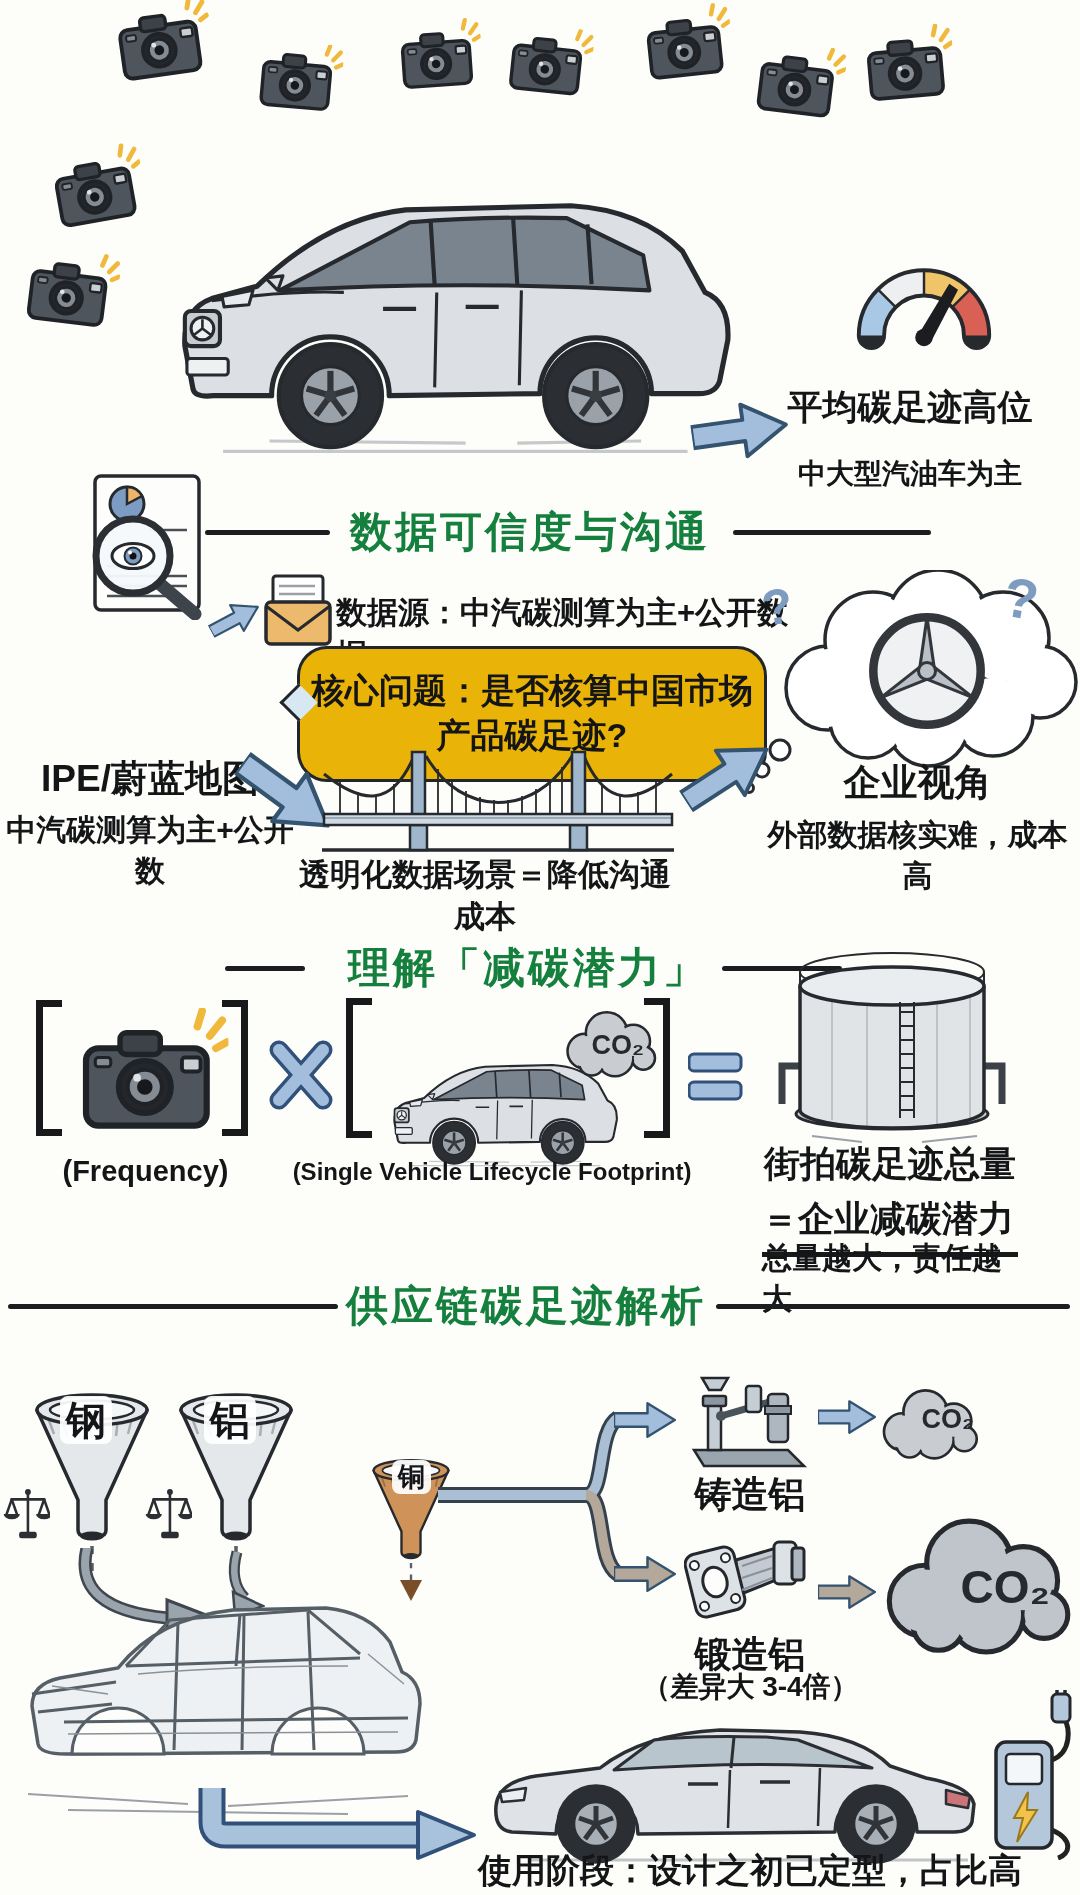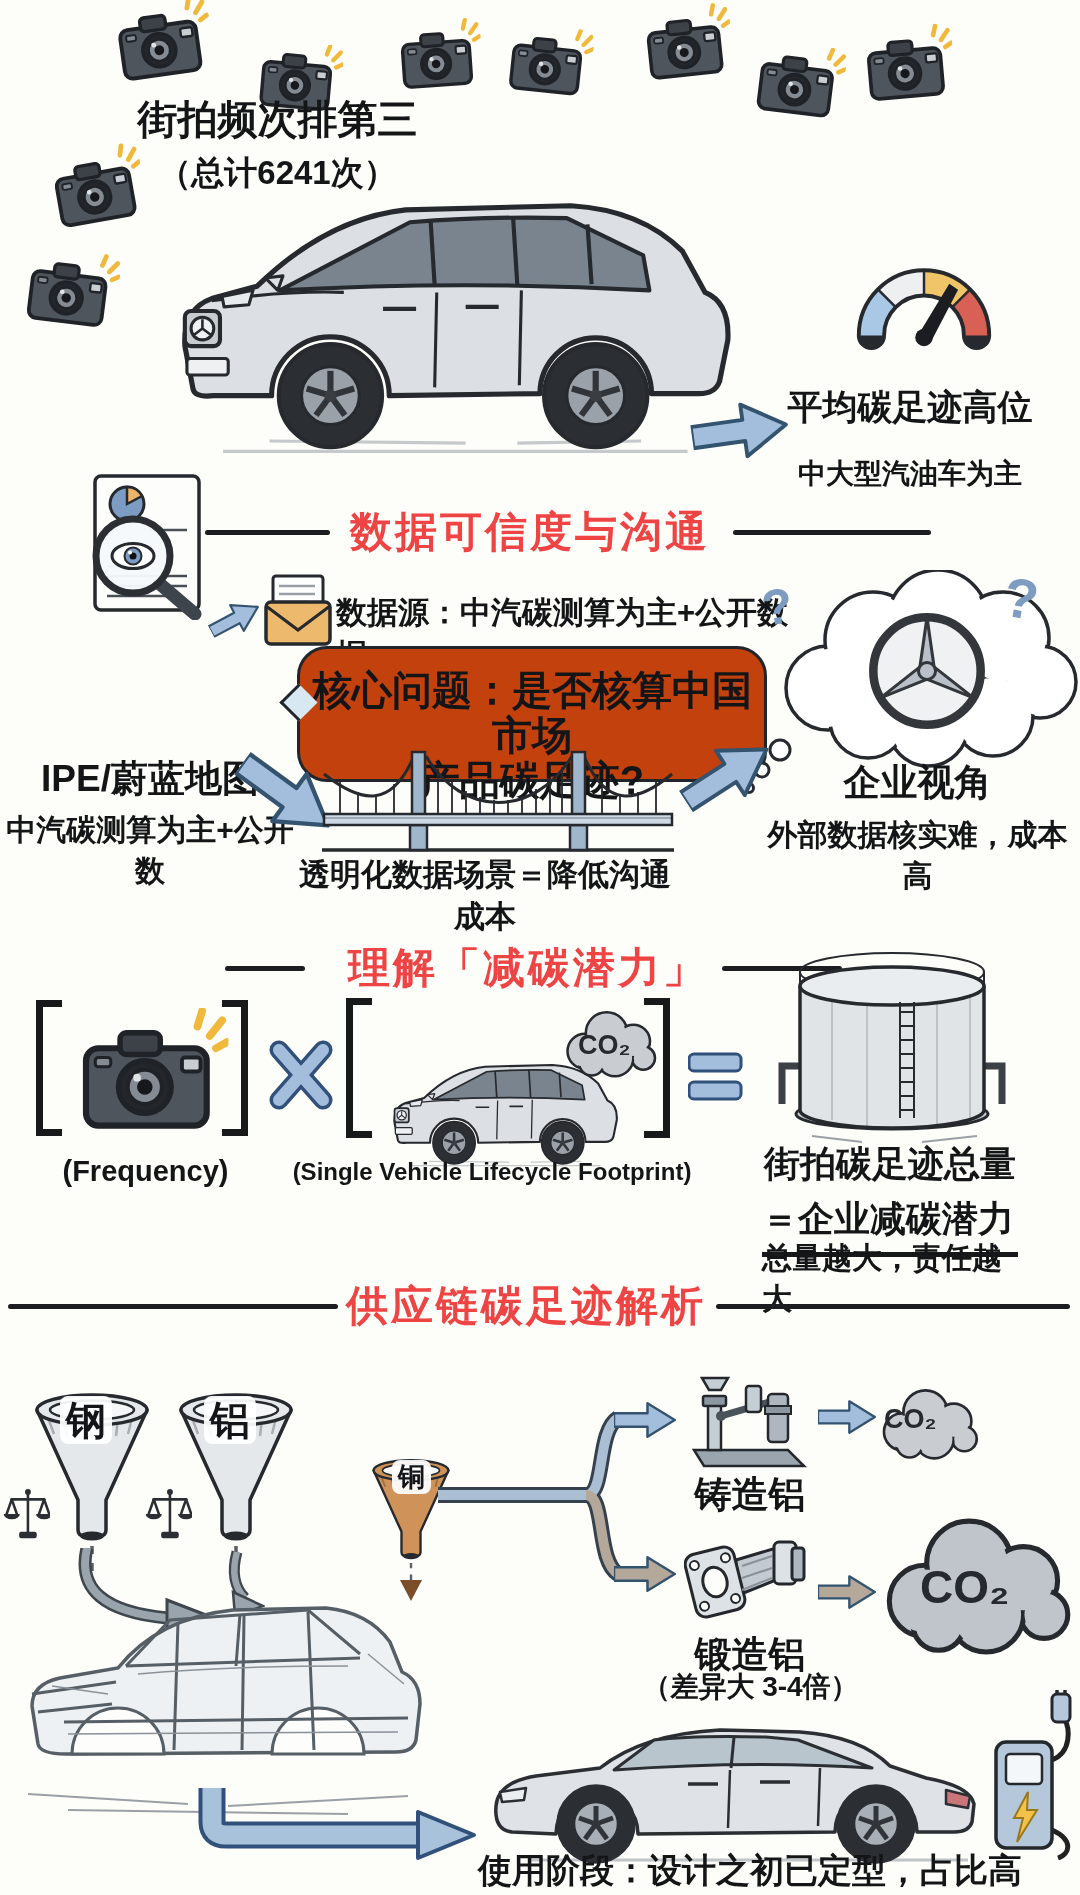--- a/index.html
+++ b/index.html
@@ -1,30 +1,30 @@
 <!DOCTYPE html>
 <html><head>
 <meta charset="utf-8">
 <style>
 *{box-sizing:border-box;margin:0;padding:0}
 body{background:#d9d9d9;font-family:"Liberation Sans","DejaVu Sans",sans-serif}
 #canvas{position:relative;width:1080px;height:1895px;margin:0 auto;background:#fdfdfa;overflow:hidden;color:#17181a}
 .abs{position:absolute}
-.ttl{font-weight:900;font-size:42px;letter-spacing:3px;text-align:center;color:#ef4444}
+.ttl{font-weight:900;font-size:42px;letter-spacing:3px;text-align:center;color:#15803d}
 .rule{border-top:5px solid #1b1d20;border-radius:3px}
 .b1{font-weight:900;text-align:center;color:#141517}
 .b2{font-weight:800;text-align:center;color:#141517}
 .qm{font-weight:900;color:#7d9cc0}
 .brk{width:26px}
 .brkl{border:7px solid #17191b;border-right:none}
 .brkr{border:7px solid #17191b;border-left:none}
 .chip{background:rgba(255,255,255,.93);border-radius:8px;font-weight:900;color:#141518;line-height:1.05;padding:3px 6px;text-align:center}
-.bubble{background:#c2410c;border:3.5px solid #22262b;border-radius:30px;text-align:center;font-weight:800;font-size:40px;line-height:45px;padding-top:19px;color:#141517}
+.bubble{background:#eab308;border:3.5px solid #22262b;border-radius:30px;text-align:center;font-weight:800;font-size:34px;line-height:45px;padding-top:19px;color:#141517}
 .bubble::after{content:"";position:absolute;left:-15px;top:40px;width:24px;height:24px;background:#d8e8f2;border-left:3.5px solid #22262b;border-bottom:3.5px solid #22262b;transform:rotate(45deg)}
-.co2{font-weight:900;text-align:left;color:#26292d}
+.co2{font-weight:900;text-align:right;color:#26292d}
 svg{display:block}
 </style>
 </head>
 <body>
 
 <svg width="0" height="0" style="position:absolute" aria-hidden="true">
 <defs>
 <symbol id="cam" viewBox="0 0 100 84">
  <g stroke="#1f2226" stroke-linejoin="round">
   <rect x="8" y="26" width="78" height="50" rx="8" fill="#4e555d" stroke-width="4"></rect>
@@ -175,24 +175,20 @@
       <use href="#cam"></use>
     </svg>
   <svg class="abs" style="left:24px;top:250px;width:94px;height:80px;transform:rotate(7deg)">
       <use href="#cam"></use>
     </svg>
 
   <svg class="abs" style="left:125px;top:88px;width:640px;height:382px" viewBox="0 0 620 370">
       <use href="#suv"></use>
     </svg>
 
-  <div class="abs" style="left:100px;top:92px;width:355px">
-    <div class="b1" style="font-size:40px">街拍频次排第三</div>
-    <div class="b1" style="font-size:33px;margin-top:4px">（总计6241次）</div>
-  </div>
 
   <svg class="abs" style="left:850px;top:242px;width:148px;height:146px" viewBox="0 0 150 150">
     <path d="M21,96 A54,54 0 0 1 129,96" fill="none" stroke="#26292d" stroke-width="30" stroke-linecap="round"></path>
     <path d="M21,96 A54,54 0 0 1 36.8,57.8" fill="none" stroke="#a9c8e6" stroke-width="22"></path>
     <path d="M36.8,57.8 A54,54 0 0 1 75,42" fill="none" stroke="#edeff1" stroke-width="22"></path>
     <path d="M75,42 A54,54 0 0 1 113.2,57.8" fill="none" stroke="#f0c468" stroke-width="22"></path>
     <path d="M113.2,57.8 A54,54 0 0 1 129,96" fill="none" stroke="#d96055" stroke-width="22"></path>
     <g stroke="#26292d" stroke-width="2.5">
       <line x1="46.7" y1="67.7" x2="26.9" y2="47.9"></line>
         <line x1="75" y1="56" x2="75" y2="28"></line>

